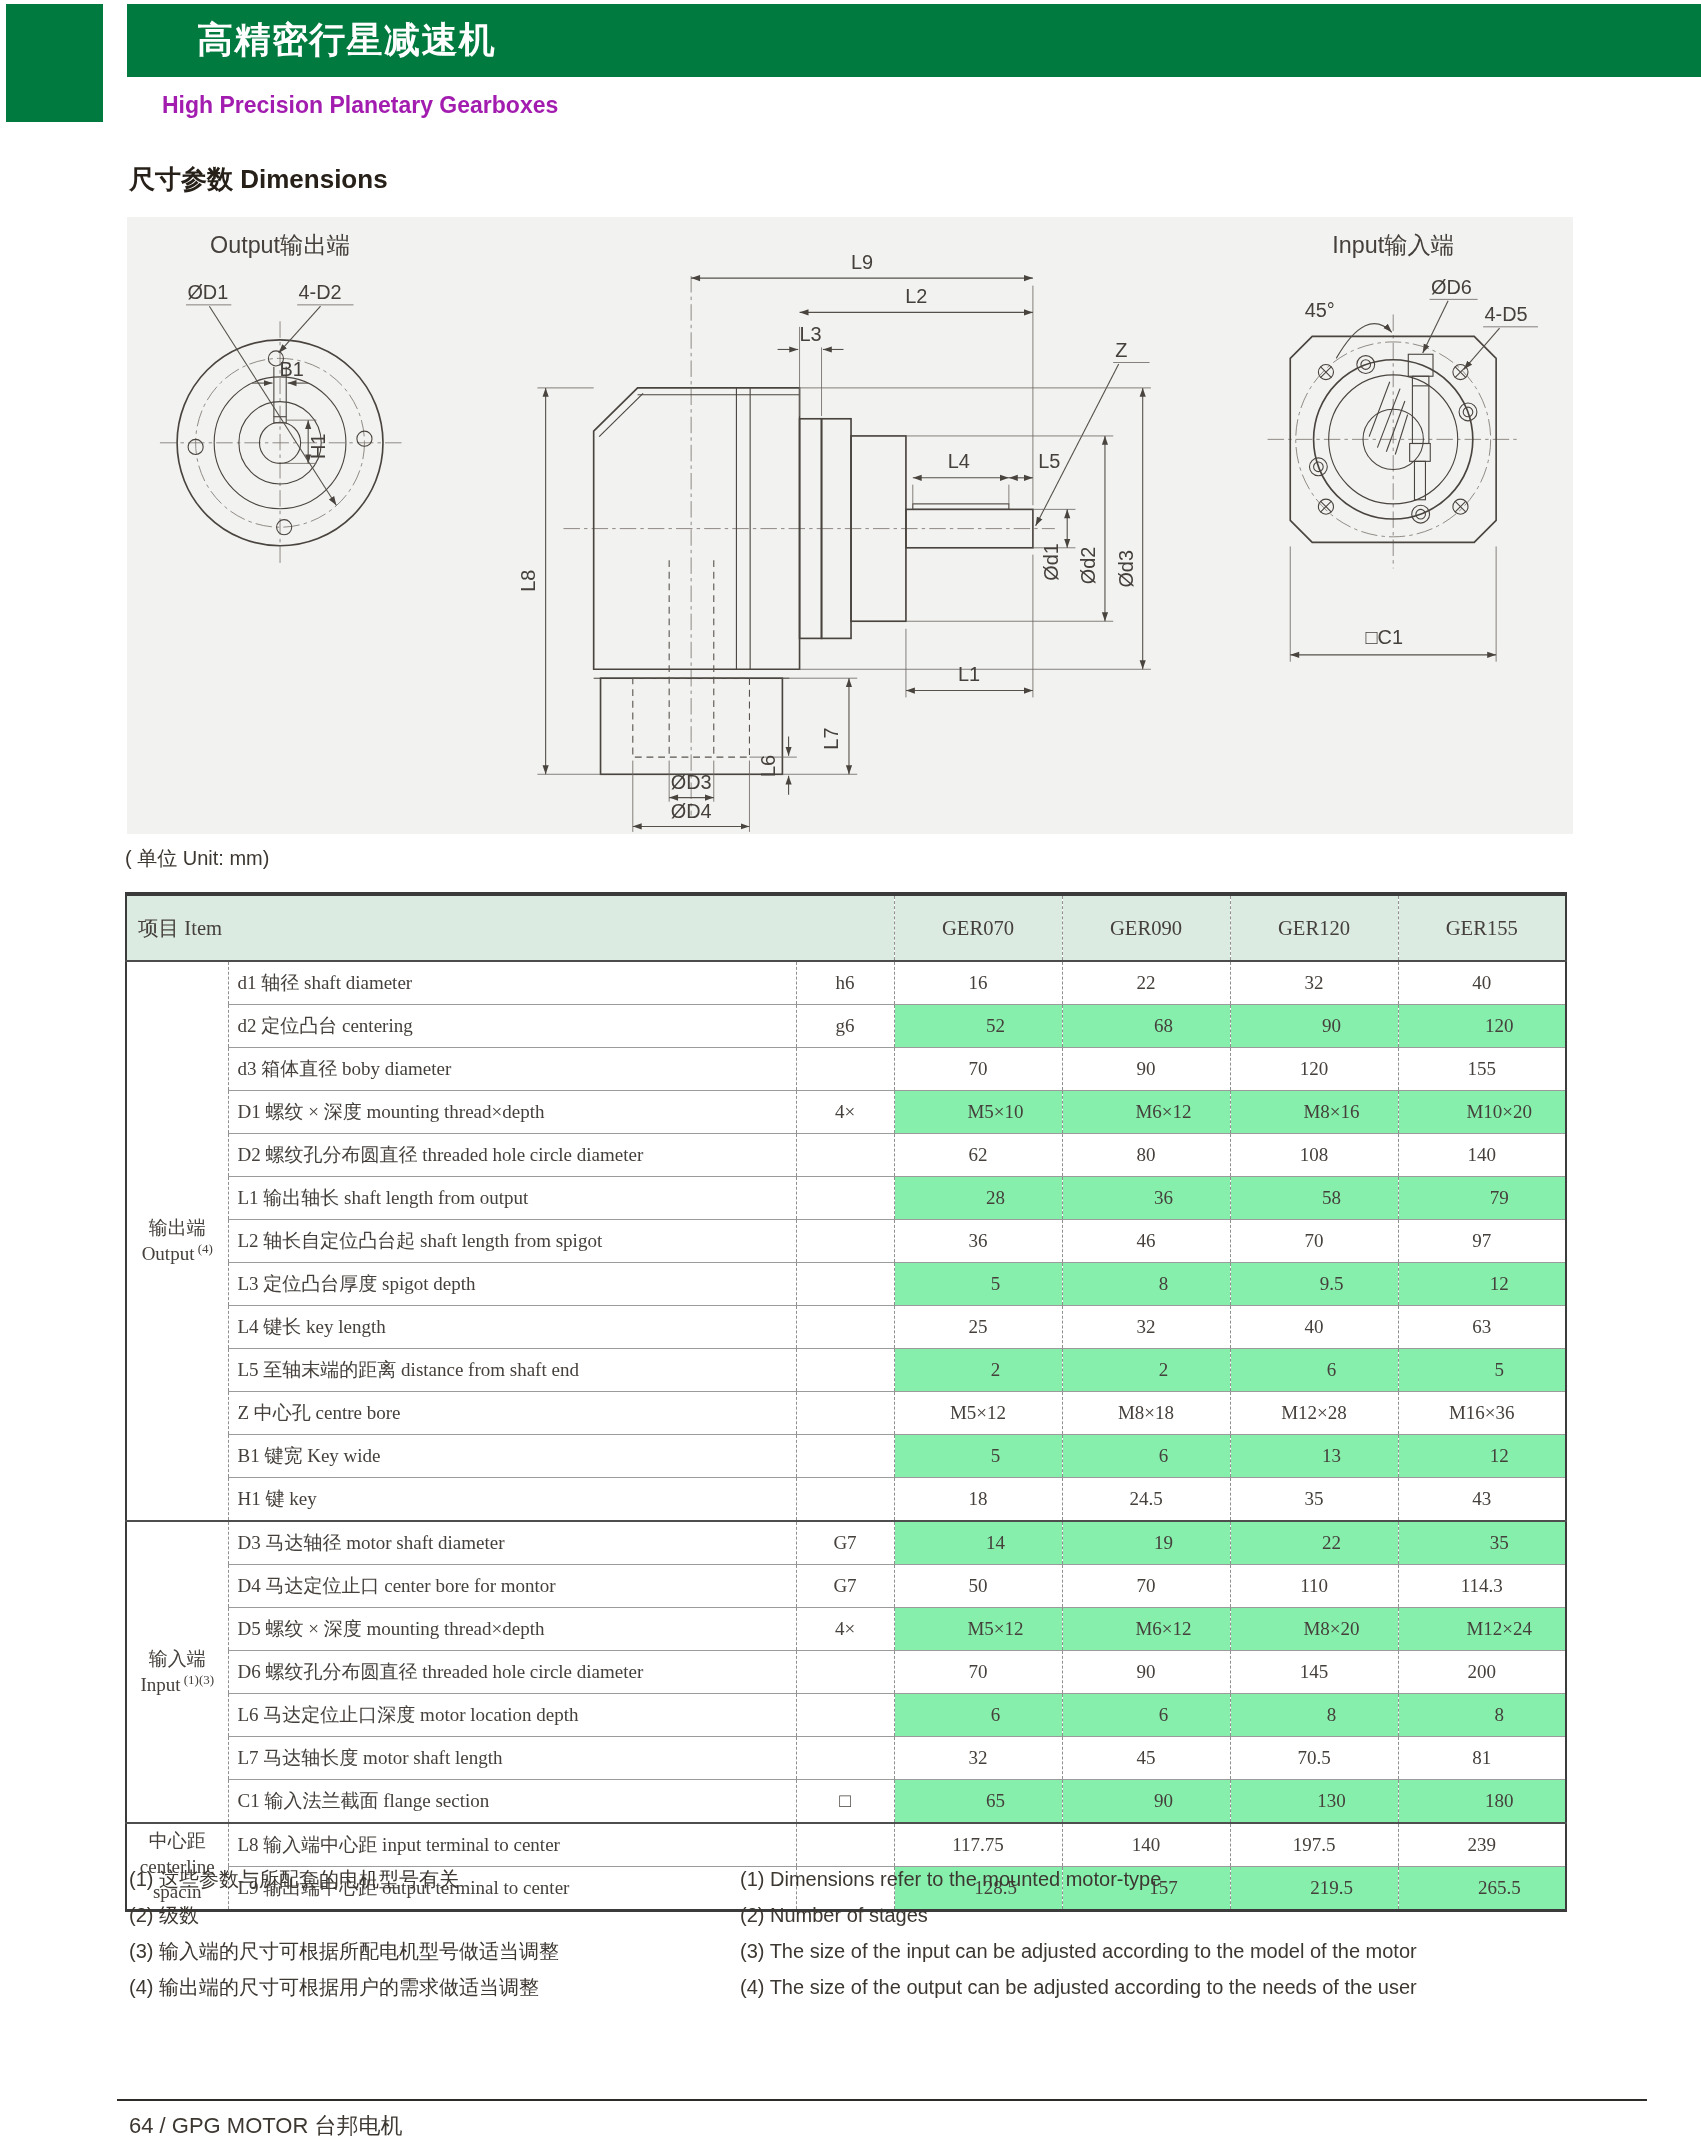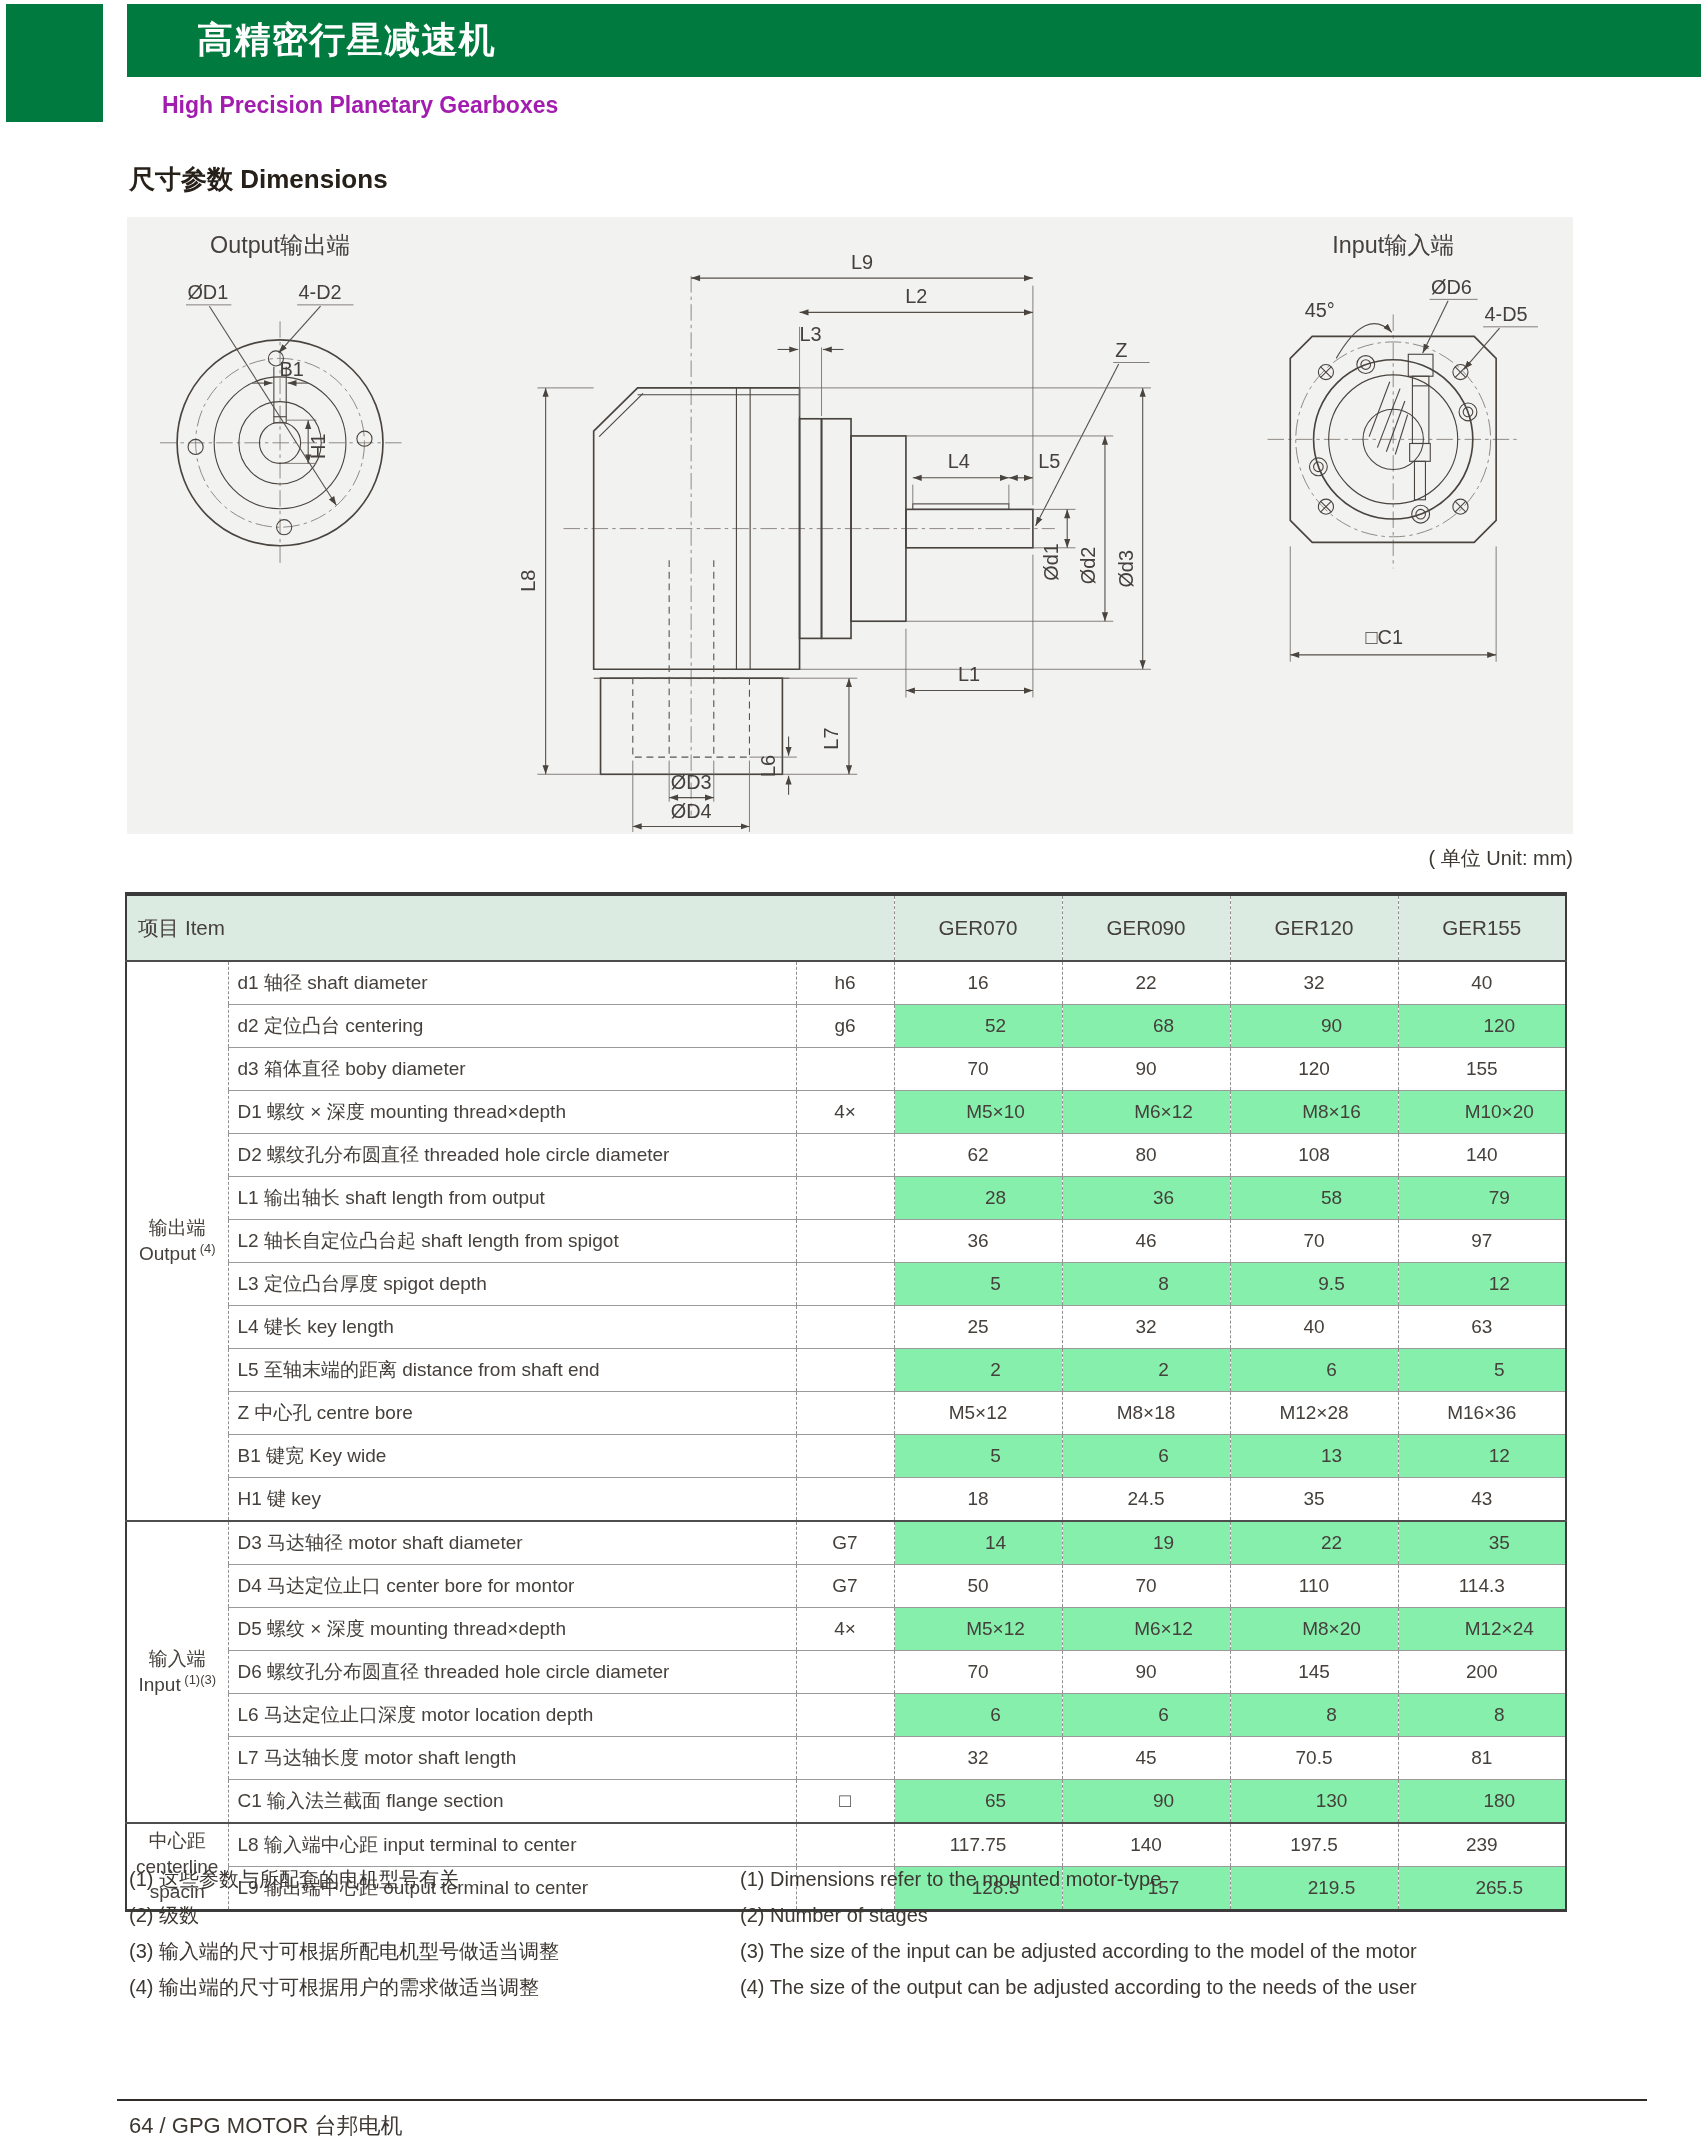--- a/index.html
+++ b/index.html
@@ -19,24 +19,24 @@
   .dwtitle{font-size:34px;fill:#45403c;}
   .dlabel{font-size:29px;fill:#45403c;}
   .ol{stroke:#4a443f;stroke-width:2.4;fill:none;}
   .ol2{stroke:#4a443f;stroke-width:1.6;fill:none;}
   .thin{stroke:#6d6761;stroke-width:1.2;fill:none;}
   .cl{stroke:#7a746e;stroke-width:1.2;fill:none;stroke-dasharray:24 6 5 6;}
   .dash{stroke:#5a544e;stroke-width:1.6;fill:none;stroke-dasharray:10 7;}
   .dim{stroke:#55504a;stroke-width:1.6;fill:none;}
 
   
-  #unit-note{position:absolute;left:125px;top:845px;width:1448px;text-align:right;font-size:20px;color:#3c3731;}
-
-  
-  #dim-table{position:absolute;left:125px;top:892px;width:1440px;border-collapse:collapse;table-layout:fixed;}
+  #unit-note{position:absolute;left:125px;top:845px;width:1448px;font-size:20px;color:#3c3731;}
+
+  
+  #dim-table{position:absolute;left:125px;top:892px;width:1440px;border-collapse:collapse;table-layout:fixed;font-family:Liberation Serif, serif;}
   #dim-table th,#dim-table td{font-size:19px;color:#45403c;font-weight:normal;overflow:hidden;white-space:nowrap;}
   #dim-table thead th{background:#dcebe2;height:62px;border-bottom:2.1px solid#4c4c4c;}
   #dim-table thead th.th-item{text-align:left;padding-left:11px;font-size:20.6px;}
   #dim-table thead th.th-model{font-size:20.6px;border-left:1.4px dashed #8f8f8f;}
   #dim-table{border:2.1px solid #3b3b3b;border-top-width:4.1px;border-bottom-width:3.4px;}
   #dim-table td{height:40px;border-top:1.4px solid #9b9b9b;}
   #dim-table tr.gstart td{border-top:2.1px solid #4e4e4e;}
   #dim-table td.c-item{text-align:left;padding-left:9px;border-left:1.4px dashed #8f8f8f;}
   #dim-table td.c-tol,#dim-table td.c-val{text-align:center;border-left:1.4px dashed #8f8f8f;}
   #dim-table td.c-val.shaded{background:#86efac;padding-left:36px;}

